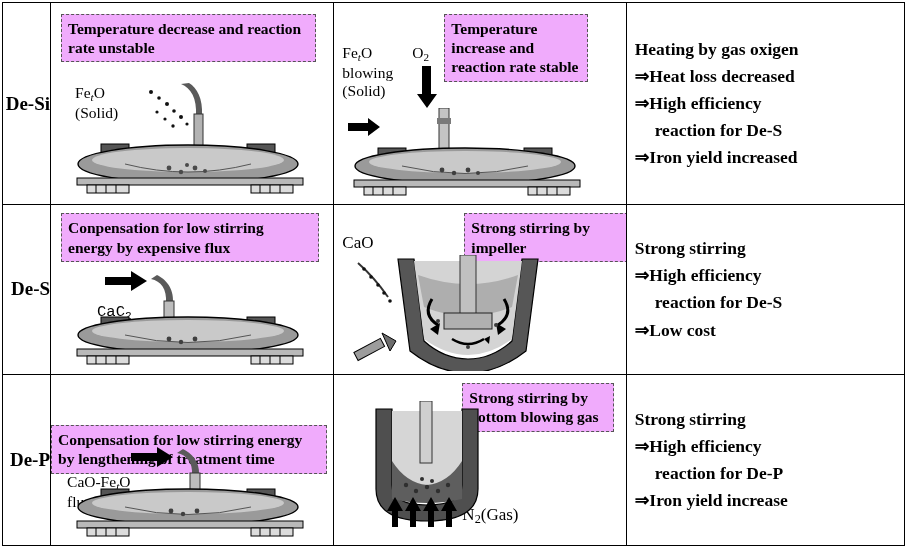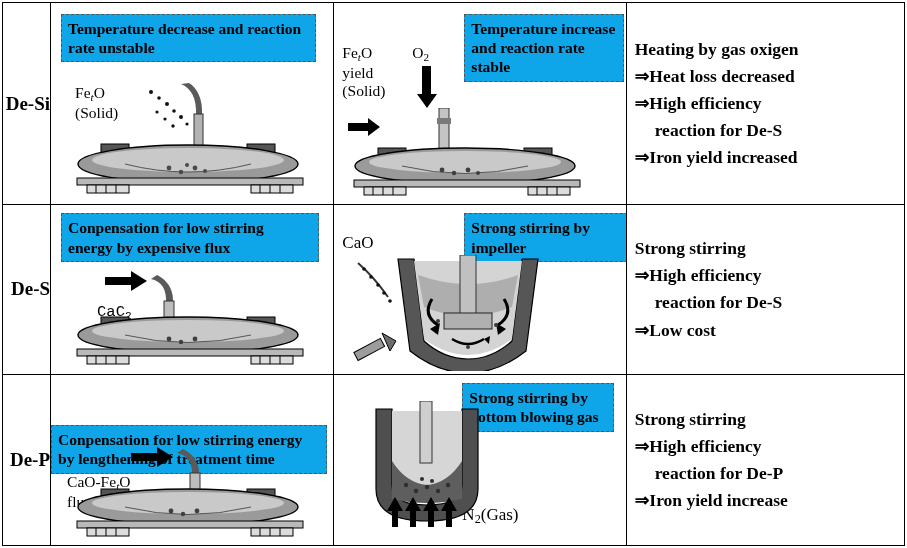--- a/index.html
+++ b/index.html
@@ -52,21 +52,21 @@
     width: 100%;
     height: 168px;
     overflow: hidden;
   }
   .cellwrap.r1 { height: 196px; }
   .cellwrap.r2 { height: 164px; }
   .cellwrap.r3 { height: 166px; }
 
   .callout {
     position: absolute;
-    background: #0ea5e9;
+    background: #f0abfc;
     border: 1px dashed #555;
     font-weight: bold;
     font-size: 15.5px;
     line-height: 1.25;
     padding: 4px 6px;
     box-sizing: border-box;
   }
   .plaintext {
     position: absolute;
     font-size: 15.5px;
@@ -155,27 +155,27 @@
             <line x1="195" y1="47" x2="195" y2="55"></line>
                   <line x1="205" y1="47" x2="205" y2="55"></line>
                   <line x1="215" y1="47" x2="215" y2="55"></line>
           </g>
         </svg>
       </div>
     </td>
 
     <td>
       <div class="cellwrap r1">
-        <div class="callout" style="left:130px; top:8px; width:160px;">
+        <div class="callout" style="left:110px; top:8px; width:144px;">
           <span>Temperature increase and reaction rate stable</span>
         </div>
 
         <div class="plaintext" style="left:8px; top:38px;">
           <div><span>Fe<sub class="ital">t</sub>O</span></div>
-          <div><span>yield</span></div>
+          <div><span>blowing</span></div>
           <div><span>(Solid)</span></div>
         </div>
 
         <div class="plaintext" style="left:78px; top:38px;">
           <span>O<sub>2</sub></span>
         </div>
 
         <svg class="svgpos" style="left:12px; top:110px;" width="36" height="22" viewBox="0 0 36 22">
           <path d="M2 7 h20 v-5 l12 9 -12 9 v-5 h-20 z" fill="#000"></path>
         </svg>

